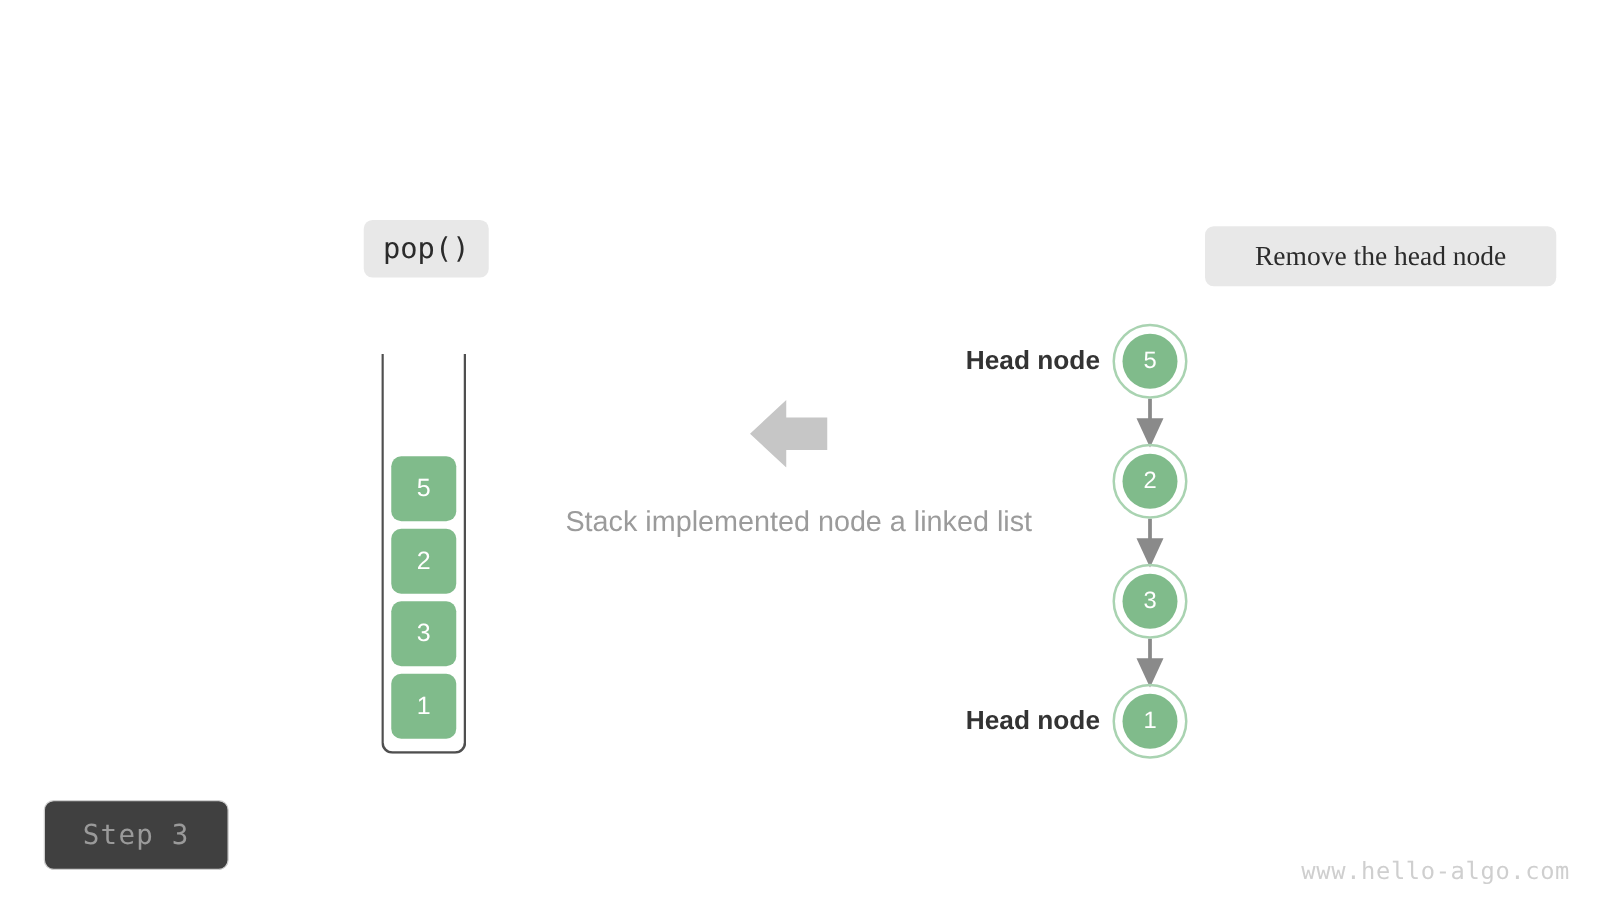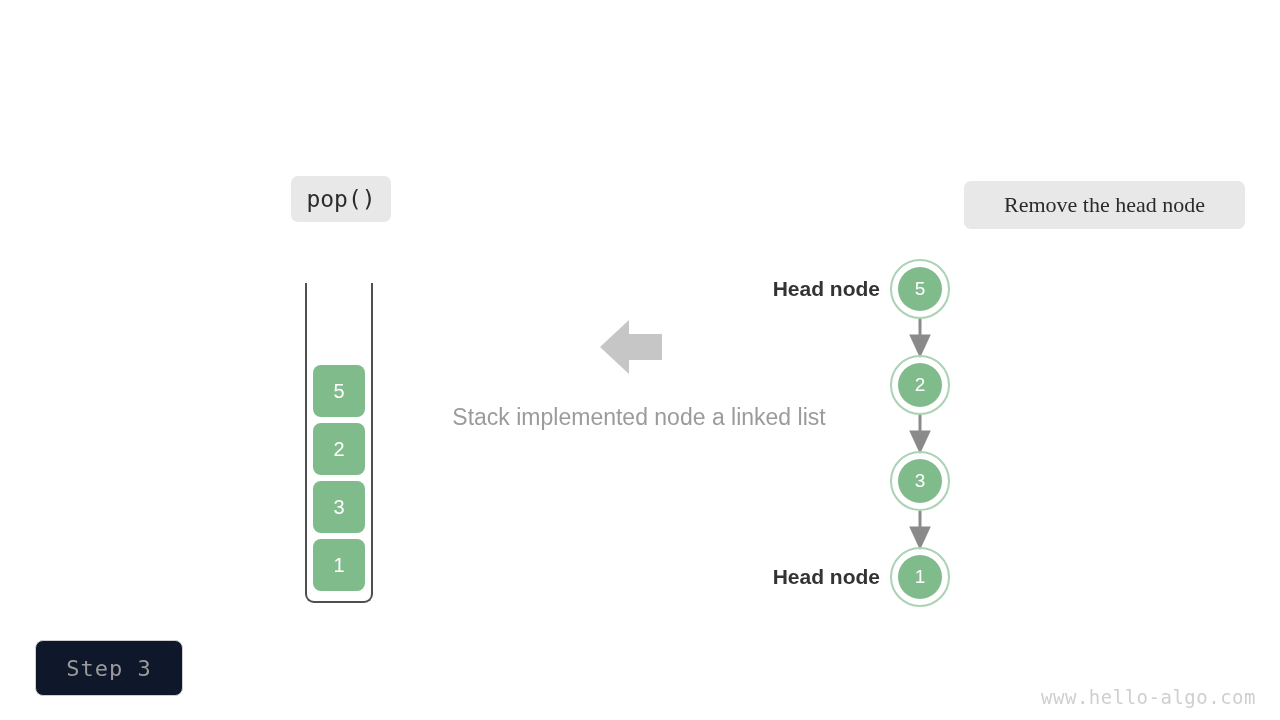--- a/index.html
+++ b/index.html
@@ -45,21 +45,21 @@
     font-size: 22px;
   }
 
   
   #step-badge {
     position: absolute;
     left: 35px;
     top: 640px;
     width: 146px;
     height: 54px;
-    background: #0f172a;
+    background: #404040;
     border: 1px solid #cfcfcf;
     border-radius: 8px;
     display: flex;
     align-items: center;
     justify-content: center;
     font-family: "DejaVu Sans Mono", "Liberation Mono", monospace;
     font-size: 22px;
     color: #9a9a9a;
     letter-spacing: 1px;
   }

